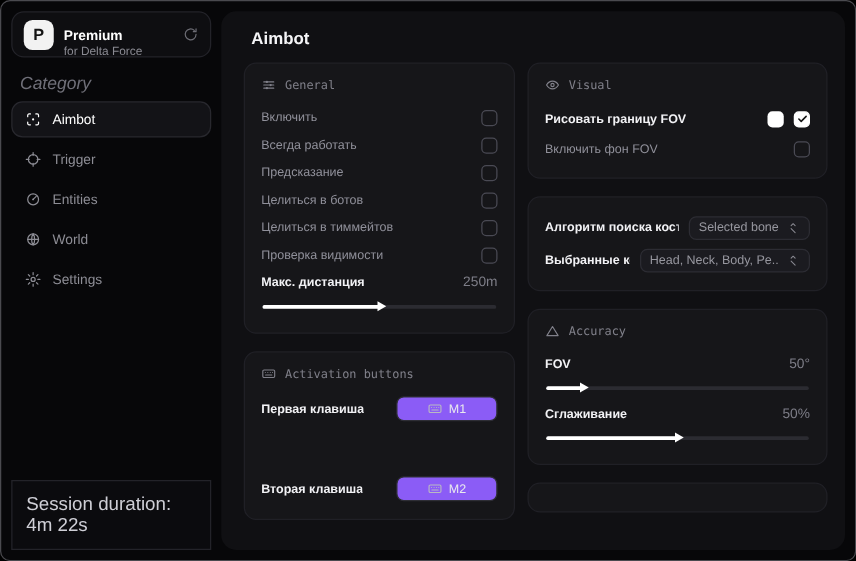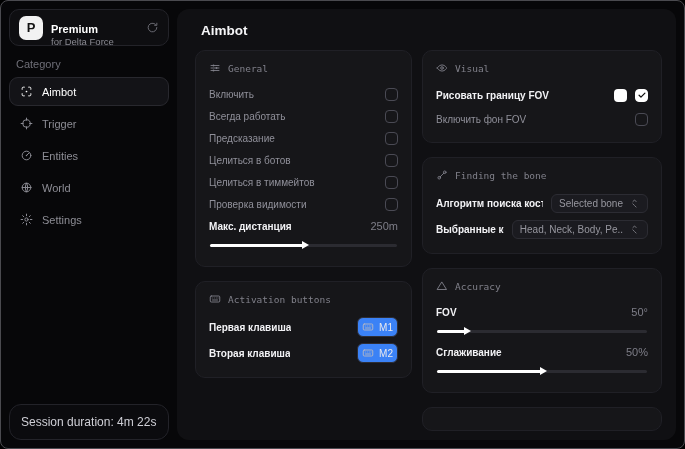--- a/index.html
+++ b/index.html
@@ -12,28 +12,28 @@
   
   .sidebar{width:176px;padding:8px;display:flex;flex-direction:column;flex-shrink:0;}
   .premium-card{border:1px solid #232329;background:#0e0e11;border-radius:10px;
     padding:5px 9px;display:flex;align-items:center;gap:8px;height:37px;flex-shrink:0;}
   .logo{width:24px;height:24px;background:#f2f2f2;color:#141414;border-radius:7px;
     font-weight:bold;display:flex;align-items:center;justify-content:center;font-size:13px;flex-shrink:0;}
   .premium-texts{display:flex;flex-direction:column;line-height:1.25;margin-top:16px;}
   .premium-name{font-size:11px;font-weight:bold;color:#fff;}
   .premium-sub{font-size:9.5px;color:#8a8a92;}
   .refresh{margin-left:auto;color:#6d6d75;display:flex;}
-  .category-label{font-size:11px;color:#6f6f78;margin:12px 7px 7px;}
+  .category-label{font-size:14px;color:#6f6f78;margin:12px 7px 7px;font-style:italic;}
   .nav{display:flex;flex-direction:column;gap:3px;}
   .nav-item{display:flex;align-items:center;gap:9px;padding:7px 10px;border-radius:9px;
     color:#8d8d95;font-size:11px;border:1px solid transparent;cursor:pointer;}
   .nav-item.active{background:#131317;border-color:#28282e;color:#fff;}
   .nav-item .ic{display:flex;color:inherit;}
   .session-card{margin-top:auto;border:1px solid #232329;background:#0b0b0e;
-    border-radius:12px;padding:10px 11px;font-size:12px;color:#cfcfd6;}
+    border-radius:0;padding:10px 11px;font-size:15px;color:#cfcfd6;}
   
   .main{flex:1;margin:8px 8px 8px 0;background:#101013;border-radius:12px;
     padding:10px 14px 0 18px;overflow:hidden;display:flex;flex-direction:column;}
   .page-title{font-size:13.5px;font-weight:bold;margin:4px 0 12px 6px;}
   .columns{display:flex;gap:10px;align-items:flex-start;}
   .col{display:flex;flex-direction:column;gap:14px;align-items:center;}
   .col-left{width:235px;}
   .col-right{width:240px;}
   .card{background:#161619;border:1px solid #202026;border-radius:10px;padding:11px 13px;width:100%;}
   .card-header{display:flex;align-items:center;gap:7px;color:#80808a;
@@ -48,22 +48,22 @@
   .checkbox.checked{background:#fff;border-color:#fff;color:#141414;}
   .swatch{width:13px;height:13px;border-radius:4px;background:#fff;flex-shrink:0;cursor:pointer;}
   .right-controls{display:flex;align-items:center;gap:8px;}
   
   .slider{position:relative;height:12px;margin:2px 1px 4px;cursor:pointer;}
   .slider .track{position:absolute;left:0;right:0;top:5px;height:3px;border-radius:2px;background:#2b2b31;}
   .slider .fill{position:absolute;left:0;top:5px;height:3px;border-radius:2px;background:#fff;}
   .slider .thumb{position:absolute;top:2px;width:0;height:0;margin-left:-2px;
     border-left:7px solid #fff;border-top:4.5px solid transparent;border-bottom:4.5px solid transparent;}
   
-  .pill{display:flex;align-items:center;gap:5px;background:#3b82f6;border:1px solid #2e2e35;
-    border-radius:6px;padding:3px 4px;font-size:10px;color:#e9e9ee;cursor:pointer;flex-shrink:0;}
+  .pill{display:flex;align-items:center;gap:5px;background:#8b5cf6;border:1px solid #2e2e35;
+    border-radius:6px;padding:3px 24px;font-size:10px;color:#e9e9ee;cursor:pointer;flex-shrink:0;}
   .pill .ic{display:flex;color:#b9b9c2;}
   
   .select{display:flex;align-items:center;gap:6px;background:#1b1b20;border:1px solid #2c2c33;
     border-radius:6px;padding:3px 7px;font-size:10px;color:#97979f;cursor:pointer;flex-shrink:0;max-width:150px;}
   .select .txt{white-space:nowrap;overflow:hidden;}
   .select .ic{display:flex;color:#8a8a92;flex-shrink:0;}
   svg{display:block;}
 </style>
 </head>
 <body>
@@ -209,21 +209,21 @@
                 <span class="pill">
                   <span class="ic">
                     <svg width="12" height="12" viewBox="0 0 24 24" fill="none" stroke="currentColor" stroke-width="1.8" stroke-linecap="round" stroke-linejoin="round">
                       <rect x="2.5" y="6" width="19" height="12" rx="2"></rect>
                       <path d="M6.5 10h.01M10.5 10h.01M14.5 10h.01M18 10h.01M7 14h10"></path>
                     </svg>
                   </span>
                   <span>M1</span>
                 </span>
               </div>
-              <div class="row" style="min-height: 26px;">
+              <div class="row" style="min-height: 26px; margin-top: 38px;">
                 <span class="row-label strong">Вторая клавиша</span>
                 <span class="pill">
                   <span class="ic">
                     <svg width="12" height="12" viewBox="0 0 24 24" fill="none" stroke="currentColor" stroke-width="1.8" stroke-linecap="round" stroke-linejoin="round">
                       <rect x="2.5" y="6" width="19" height="12" rx="2"></rect>
                       <path d="M6.5 10h.01M10.5 10h.01M14.5 10h.01M18 10h.01M7 14h10"></path>
                     </svg>
                   </span>
                   <span>M2</span>
                 </span>
@@ -258,30 +258,20 @@
               <div class="row" style="min-height: 24px;">
                 <span class="row-label">Включить фон FOV</span>
                 <span class="right-controls">
                   <span class="checkbox"></span>
                 </span>
               </div>
             </div>
         </section>
 
         <section class="card">
-          <div class="card-header">
-            <span class="ic">
-                <svg width="12" height="12" viewBox="0 0 24 24" fill="none" stroke="currentColor" stroke-width="1.8" stroke-linecap="round" stroke-linejoin="round">
-                  <path d="M8 16L16 8"></path>
-                  <circle cx="6.5" cy="17.5" r="2.6"></circle>
-                  <circle cx="17.5" cy="6.5" r="2.6"></circle>
-                </svg>
-              </span>
-            <span>Finding the bone</span>
-          </div>
           <div id="bone-rows">
               <div class="row" style="min-height: 26px;">
                 <span class="row-label strong">Алгоритм поиска кост</span>
                 <span class="select">
                   <span class="txt">Selected bone</span>
                   <span class="ic">
                     <svg width="11" height="11" viewBox="0 0 24 24" fill="none" stroke="currentColor" stroke-width="1.8" stroke-linecap="round" stroke-linejoin="round">
                       <path d="M8.5 9.5L12 6l3.5 3.5M8.5 14.5L12 18l3.5 3.5" transform="translate(0,-1.7)"></path>
                     </svg>
                   </span>

